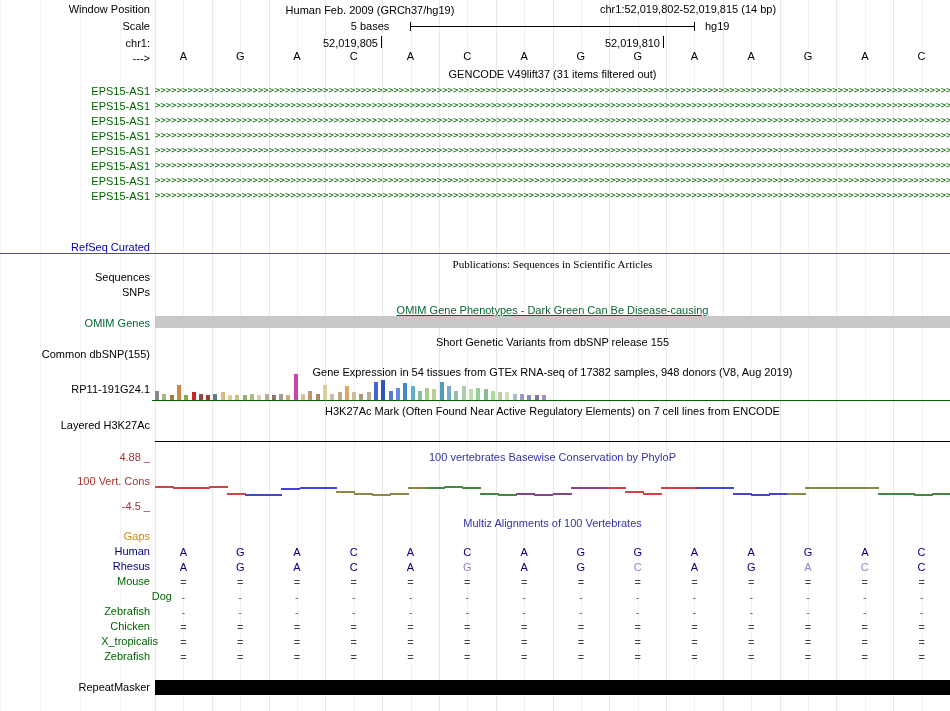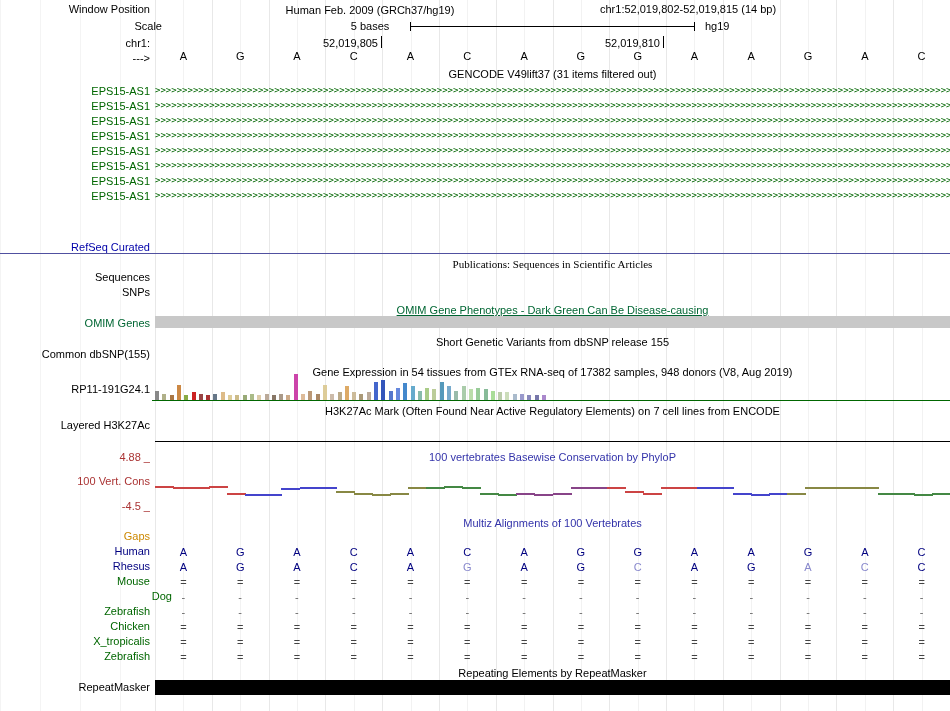--- a/index.html
+++ b/index.html
@@ -95,21 +95,21 @@
       <i style="left: 0px; background: rgb(244, 244, 244);"></i>
       <i style="left: 40px; background: rgb(244, 244, 244);"></i>
       <i style="left: 80px; background: rgb(244, 244, 244);"></i>
       <i style="left: 120px; background: rgb(244, 244, 244);"></i>
     </div>
 
   <div class="lbl" style="left:0;top:4px;width:150px;">Window Position</div>
   <div class="hdr-center" style="top:4px;left:155px;width:430px;text-align:center;">Human Feb. 2009 (GRCh37/hg19)</div>
   <div class="lbl" style="left:600px;top:4px;width:180px;text-align:left;">chr1:52,019,802-52,019,815 (14 bp)</div>
 
-  <div class="lbl" style="left:0;top:21px;width:150px;margin-left:12px;">Scale</div>
+  <div class="lbl" style="left:0;top:21px;width:150px;">Scale</div>
   <div class="lbl" style="left:330px;top:21px;width:80px;text-align:center;">5 bases</div>
   <div class="scale-bar" style="left:410px;top:26px;width:285px;"></div>
   <div class="scale-end" style="left:410px;top:22px;"></div>
   <div class="scale-end" style="left:694px;top:22px;"></div>
   <div class="lbl" style="left:705px;top:21px;width:60px;text-align:left;">hg19</div>
 
   <div class="lbl" style="left:0;top:38px;width:150px;">chr1:</div>
   <div class="lbl" style="left:248px;top:38px;width:130px;text-align:right;">52,019,805</div>
   <div class="axis-tick" style="left:381px;top:36px;height:12px;"></div>
   <div class="lbl" style="left:530px;top:38px;width:130px;text-align:right;">52,019,810</div>
@@ -284,21 +284,21 @@
 
   <div class="hdr-center" style="top:517px;color:#3333aa;">Multiz Alignments of 100 Vertebrates</div>
   <div class="lbl" style="left:0;top:531px;width:150px;color:#cc8800;">Gaps</div>
   <div id="species-labels">
       <div class="lbl" style="left: 0px; top: 546px; width: 150px; color: rgb(0, 0, 128);">Human</div>
       <div class="lbl" style="left: 0px; top: 561px; width: 150px; color: rgb(0, 0, 128);">Rhesus</div>
       <div class="lbl" style="left: 0px; top: 576px; width: 150px; color: rgb(0, 102, 0);">Mouse</div>
       <div class="lbl" style="left: 0px; top: 591px; width: 172px; color: rgb(0, 102, 0);">Dog</div>
       <div class="lbl" style="left: 0px; top: 606px; width: 150px; color: rgb(0, 102, 0);">Zebrafish</div>
       <div class="lbl" style="left: 0px; top: 621px; width: 150px; color: rgb(0, 102, 0);">Chicken</div>
-      <div class="lbl" style="left: 0px; top: 636px; width: 150px; color: rgb(0, 102, 0);">X_tropicalis</div>
+      <div class="lbl" style="left: 0px; top: 636px; width: 150px; color: rgb(0, 102, 0); padding-left: 8px;">X_tropicalis</div>
       <div class="lbl" style="left: 0px; top: 651px; width: 150px; color: rgb(0, 102, 0);">Zebrafish</div>
     </div>
   <div id="species-rows">
       <div class="baserow" style="top: 546px;">
         <span style="color: rgb(0, 0, 128); left: 173.393px;">A</span>
         <span style="color: rgb(0, 0, 128); left: 230.179px;">G</span>
         <span style="color: rgb(0, 0, 128); left: 286.964px;">A</span>
         <span style="color: rgb(0, 0, 128); left: 343.75px;">C</span>
         <span style="color: rgb(0, 0, 128); left: 400.536px;">A</span>
         <span style="color: rgb(0, 0, 128); left: 457.321px;">C</span>
@@ -418,18 +418,17 @@
         <span style="color: rgb(68, 68, 68); left: 570.893px;">=</span>
         <span style="color: rgb(68, 68, 68); left: 627.679px;">=</span>
         <span style="color: rgb(68, 68, 68); left: 684.464px;">=</span>
         <span style="color: rgb(68, 68, 68); left: 741.25px;">=</span>
         <span style="color: rgb(68, 68, 68); left: 798.036px;">=</span>
         <span style="color: rgb(68, 68, 68); left: 854.821px;">=</span>
         <span style="color: rgb(68, 68, 68); left: 911.607px;">=</span>
       </div>
     </div>
 
-  <div class="hdr-center" style="top:667px;">Repeating Elements by RepeatMasker</div>
   <div class="lbl" style="left:0;top:682px;width:150px;">RepeatMasker</div>
   <div class="repeatbar" style="left:155px;top:680px;width:795px;"></div>
 
   <div class="tickrow" id="bottomticks" style="top:700px;"></div>
 </div>
 
 </body></html>

